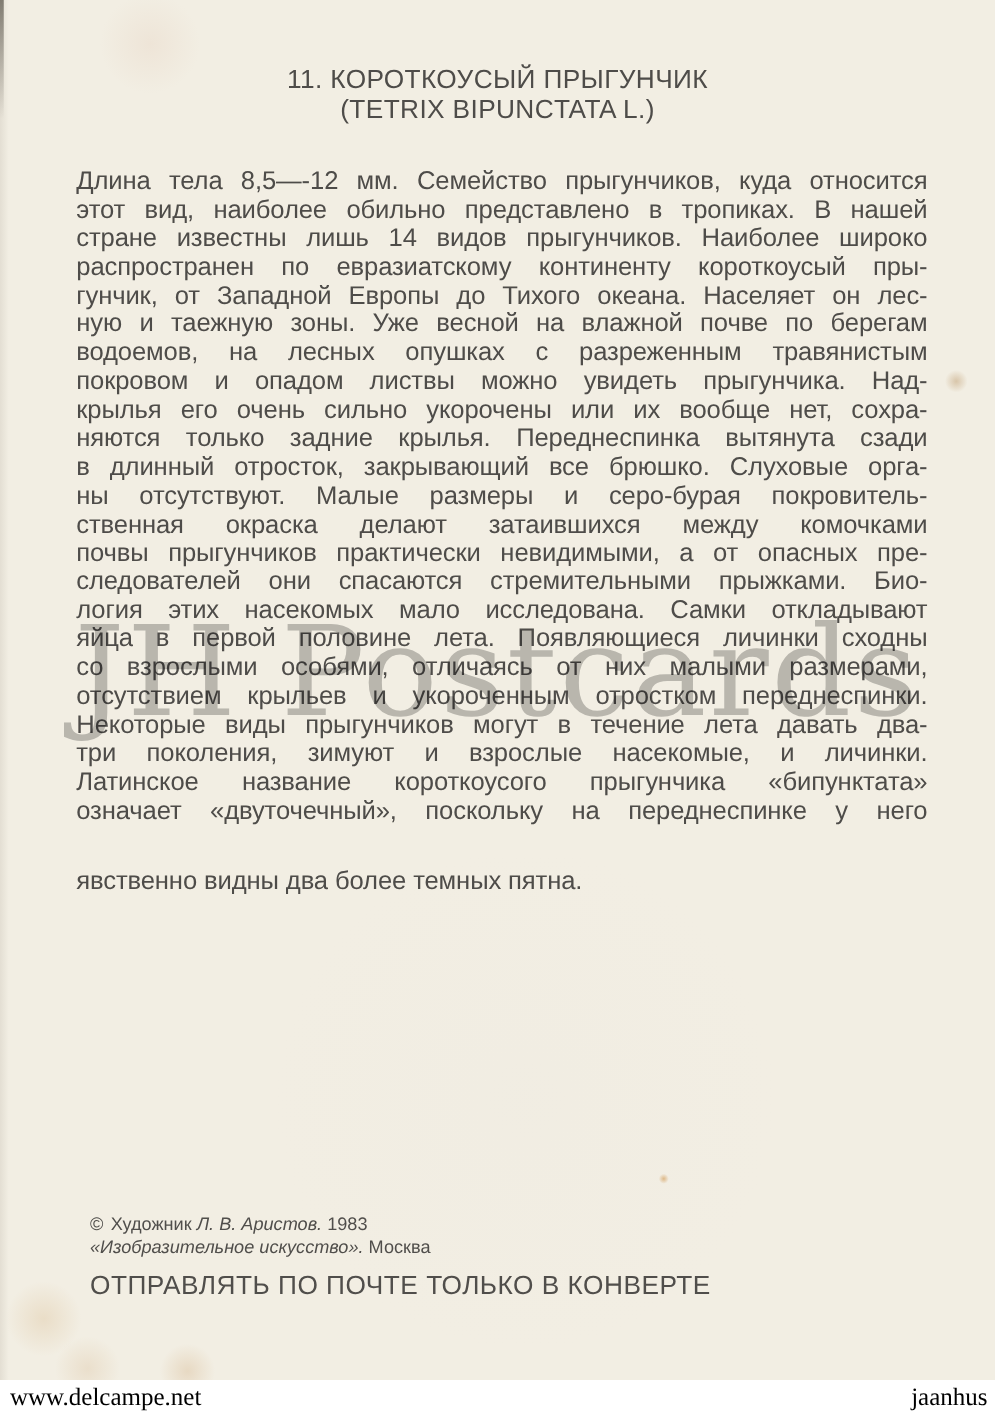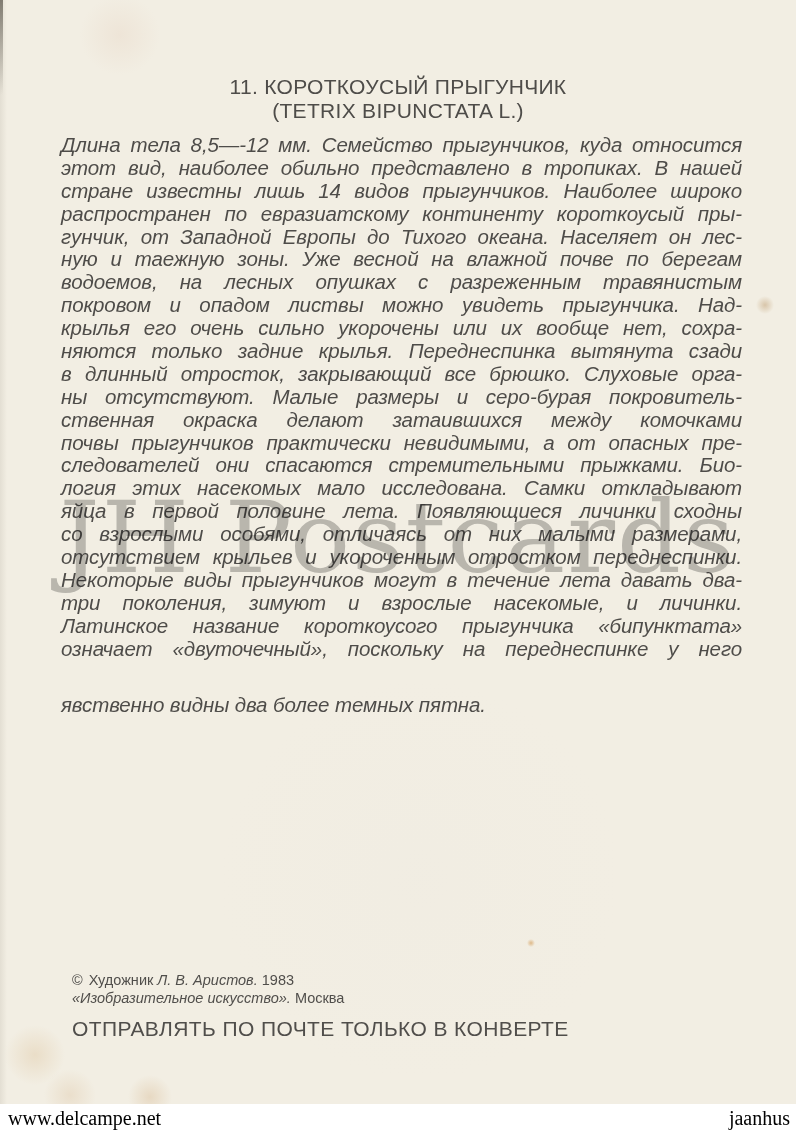--- a/index.html
+++ b/index.html
@@ -18,31 +18,31 @@
       radial-gradient(circle at 150px 1097px, rgba(206,168,120,.30) 0, rgba(206,168,120,0) 22px),
       radial-gradient(circle at 70px 1095px, rgba(206,168,120,.22) 0, rgba(206,168,120,0) 26px),
       radial-gradient(circle at 120px 35px, rgba(226,200,180,.25) 0, rgba(226,200,180,0) 40px),
       radial-gradient(circle at 420px 880px, rgba(240,236,226,.6) 0, rgba(240,236,226,0) 200px);
   }
   .edge-sliver {
     position:absolute; left:0; top:0; width:3px; height:95px;
     background:linear-gradient(180deg, rgba(95,90,80,.75), rgba(95,90,80,0));
   }
   .title {
-    position:absolute; top:75px; left:0; width:100%;
+    position:absolute; top:52px; left:0; width:100%;
     text-align:center; font-size:21px; line-height:24px;
     color:#4e4c49; letter-spacing:.3px;
   }
   .body-text {
     position:absolute; top:134px; left:61px; width:681px;
     font-size:20.5px; line-height:22.9px; color:#4e4c49;
   }
   .body-text .line {
     text-align:justify; text-align-last:justify;
-    height:22.9px; white-space:nowrap; letter-spacing:-0.1px;font-style:italic;
+    height:22.9px; white-space:nowrap; letter-spacing:-0.1px;
   }
   .body-text .line:last-child { text-align-last:left;margin-top:34px; }
   .watermark {
     position:absolute; top:478px; left:0; width:100%;
     text-align:center; white-space:nowrap;
     font-family:"DejaVu Serif", serif;
     font-size:100px; line-height:120px; letter-spacing:2px;
     color:#919191; opacity:.55; mix-blend-mode:multiply;
     pointer-events:none;
   }

